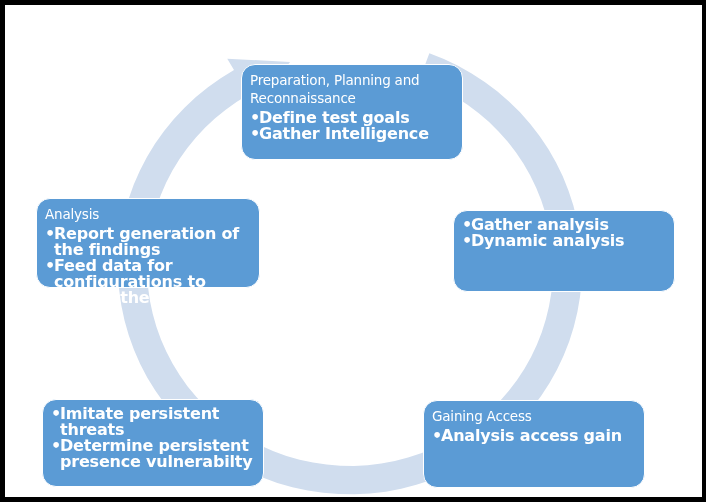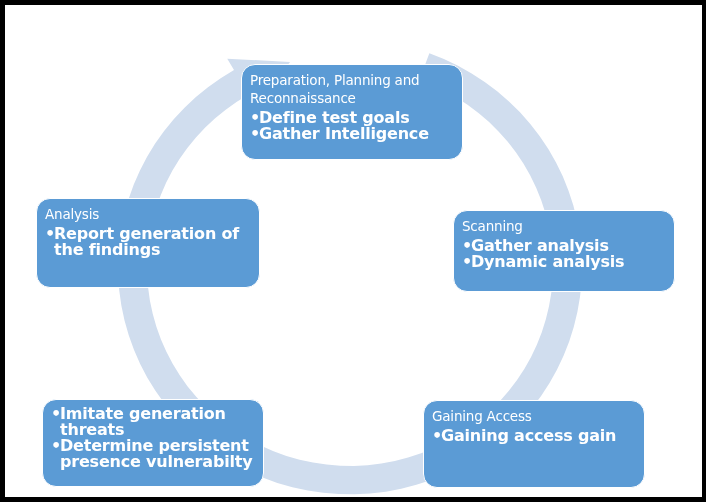--- a/index.html
+++ b/index.html
@@ -33,40 +33,40 @@
 
   <div class="node" style="left:236px; top:15px; width:222px; height:96px;">
     <div class="title">Preparation, Planning and Reconnaissance</div>
     <ul>
       <li>Define test goals</li>
       <li>Gather Intelligence</li>
     </ul>
   </div>
 
   <div class="node" style="left:448px; top:161px; width:222px; height:82px;">
-    <div class="title">Scanning</div>
     <ul>
       <li>Gather analysis</li>
       <li>Dynamic analysis</li>
     </ul>
   </div>
 
   <div class="node" style="left:418px; top:351px; width:222px; height:88px;">
     <div class="title">Gaining Access</div>
     <ul>
-      <li>Gaining  access gain</li>
+      <li>Analysis  access gain</li>
     </ul>
   </div>
 
   <div class="node" style="left:37px; top:350px; width:222px; height:88px;">
     <ul>
-      <li>Imitate generation threats</li>
+      <li>Imitate persistent threats</li>
       <li>Determine  persistent  presence vulnerabilty</li>
     </ul>
   </div>
 
   <div class="node" style="left:31px; top:149px; width:224px; height:90px;">
     <div class="title">Analysis</div>
     <ul>
       <li>Report generation of the findings</li>
+      <li>Feed data for configurations to restart the test</li>
     </ul>
   </div>
 </div>
 
 </body></html>

